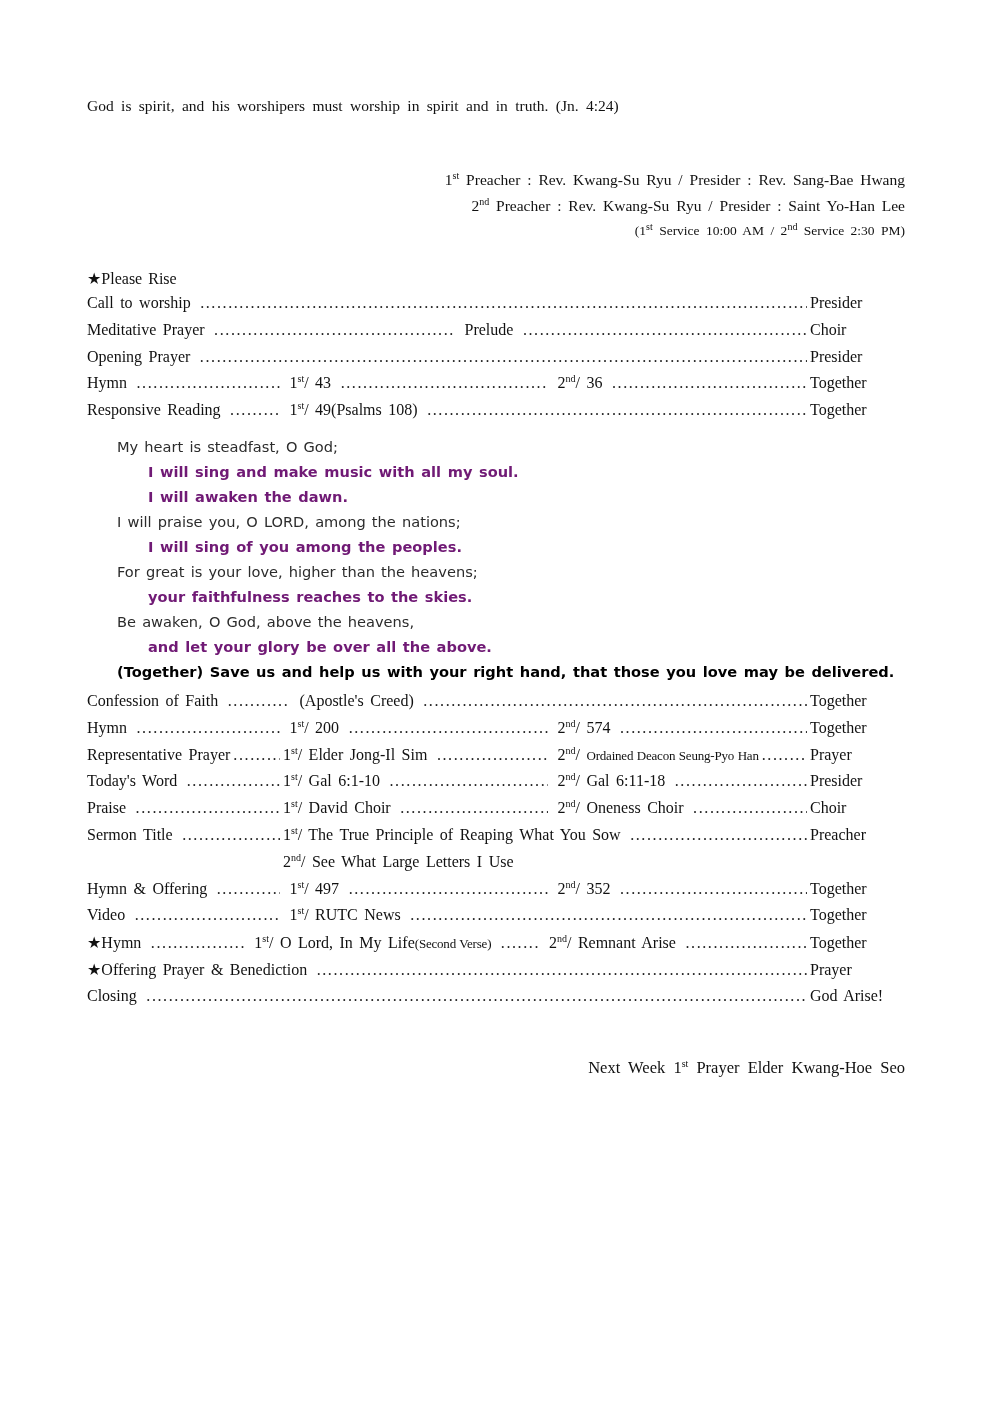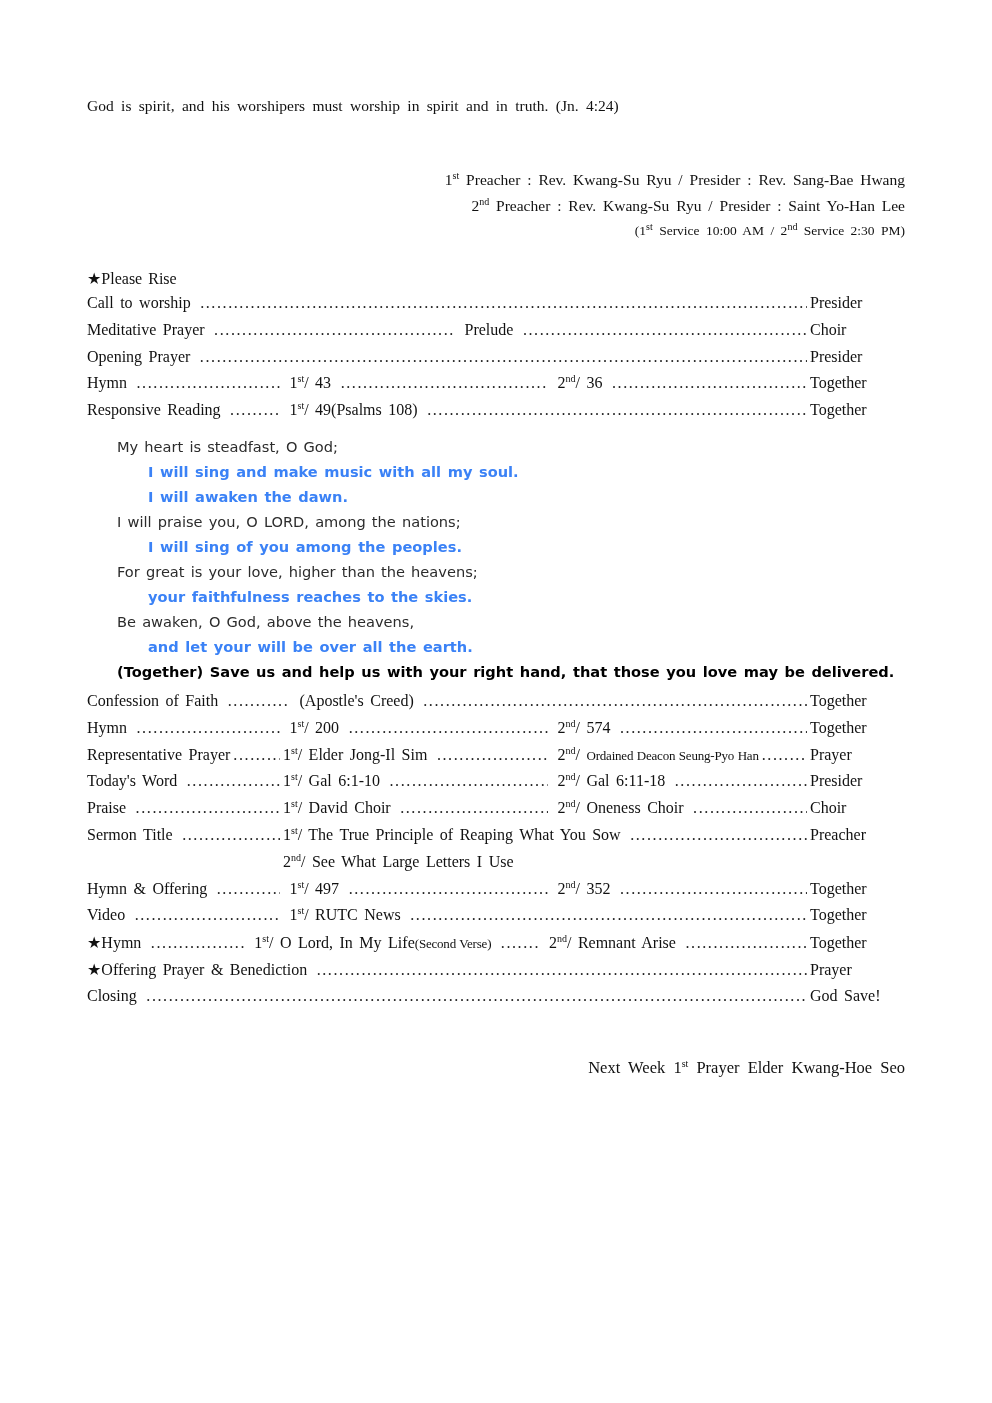--- a/index.html
+++ b/index.html
@@ -103,21 +103,21 @@
   
   .reading{
     margin:6px 0 8px 0;
     font-family:"DejaVu Sans", sans-serif;
     font-size:14.6px;
     line-height:25px;
     word-spacing:1.5px;
     color:#222;
   }
   .reading .r-normal{padding-left:30px;font-weight:400;color:#2c2c2c;}
-  .reading .r-bold{padding-left:61px;font-weight:700;color:#3b82f6;}
+  .reading .r-bold{padding-left:61px;font-weight:700;color:#701a75;}
   .reading .r-bold-flush{padding-left:30px;font-weight:700;color:#000;}
 
   
   .footer{
     margin-top:40px;
     text-align:right;
     font-size:16.5px;
     word-spacing:4px;
     line-height:27.5px;
   }
@@ -196,21 +196,21 @@
 
     <div class="reading" id="reading">
         <div class="r-normal">My heart is steadfast, O God;</div>
         <div class="r-bold">I will sing and make music with all my soul.</div>
         <div class="r-bold">I will awaken the dawn.</div>
         <div class="r-normal">I will praise you, O LORD, among the nations;</div>
         <div class="r-bold">I will sing of you among the peoples.</div>
         <div class="r-normal">For great is your love, higher than the heavens;</div>
         <div class="r-bold">your faithfulness reaches to the skies.</div>
         <div class="r-normal">Be awaken, O God, above the heavens,</div>
-        <div class="r-bold">and let your will be over all the earth.</div>
+        <div class="r-bold">and let your glory be over all the above.</div>
         <div class="r-bold-flush">(Together) Save us and help us with your right hand, that those you love may be delivered.</div>
       </div>
 
     <div class="srows" id="srows-bottom">
         <div class="srow">
           <span class="cell" style="flex: 0 0 206px;">
             <span class="txt">Confession of Faith </span>
             <span class="dots" style="flex-grow: 1;">............................................................................................................................................................................................................................................................................................................</span>
           </span>
           <span class="cell" style="flex: 1 1 0px;">
@@ -338,21 +338,21 @@
             <span class="txt"><span class="star">★</span>Offering Prayer &amp; Benediction </span>
             <span class="dots" style="flex-grow: 1;">............................................................................................................................................................................................................................................................................................................</span>
           </span>
           <span class="role">Prayer</span>
         </div>
         <div class="srow">
           <span class="cell" style="flex: 1 1 0px;">
             <span class="txt">Closing </span>
             <span class="dots" style="flex-grow: 1;">............................................................................................................................................................................................................................................................................................................</span>
           </span>
-          <span class="role">God Save!</span>
+          <span class="role">God Arise!</span>
         </div>
       </div>
 
     <div class="footer">
       <div>Next Week 1<sup class="sp">st</sup> Prayer Elder Kwang-Hoe Seo</div>
     </div>
 
   </div>
 </div>
 

